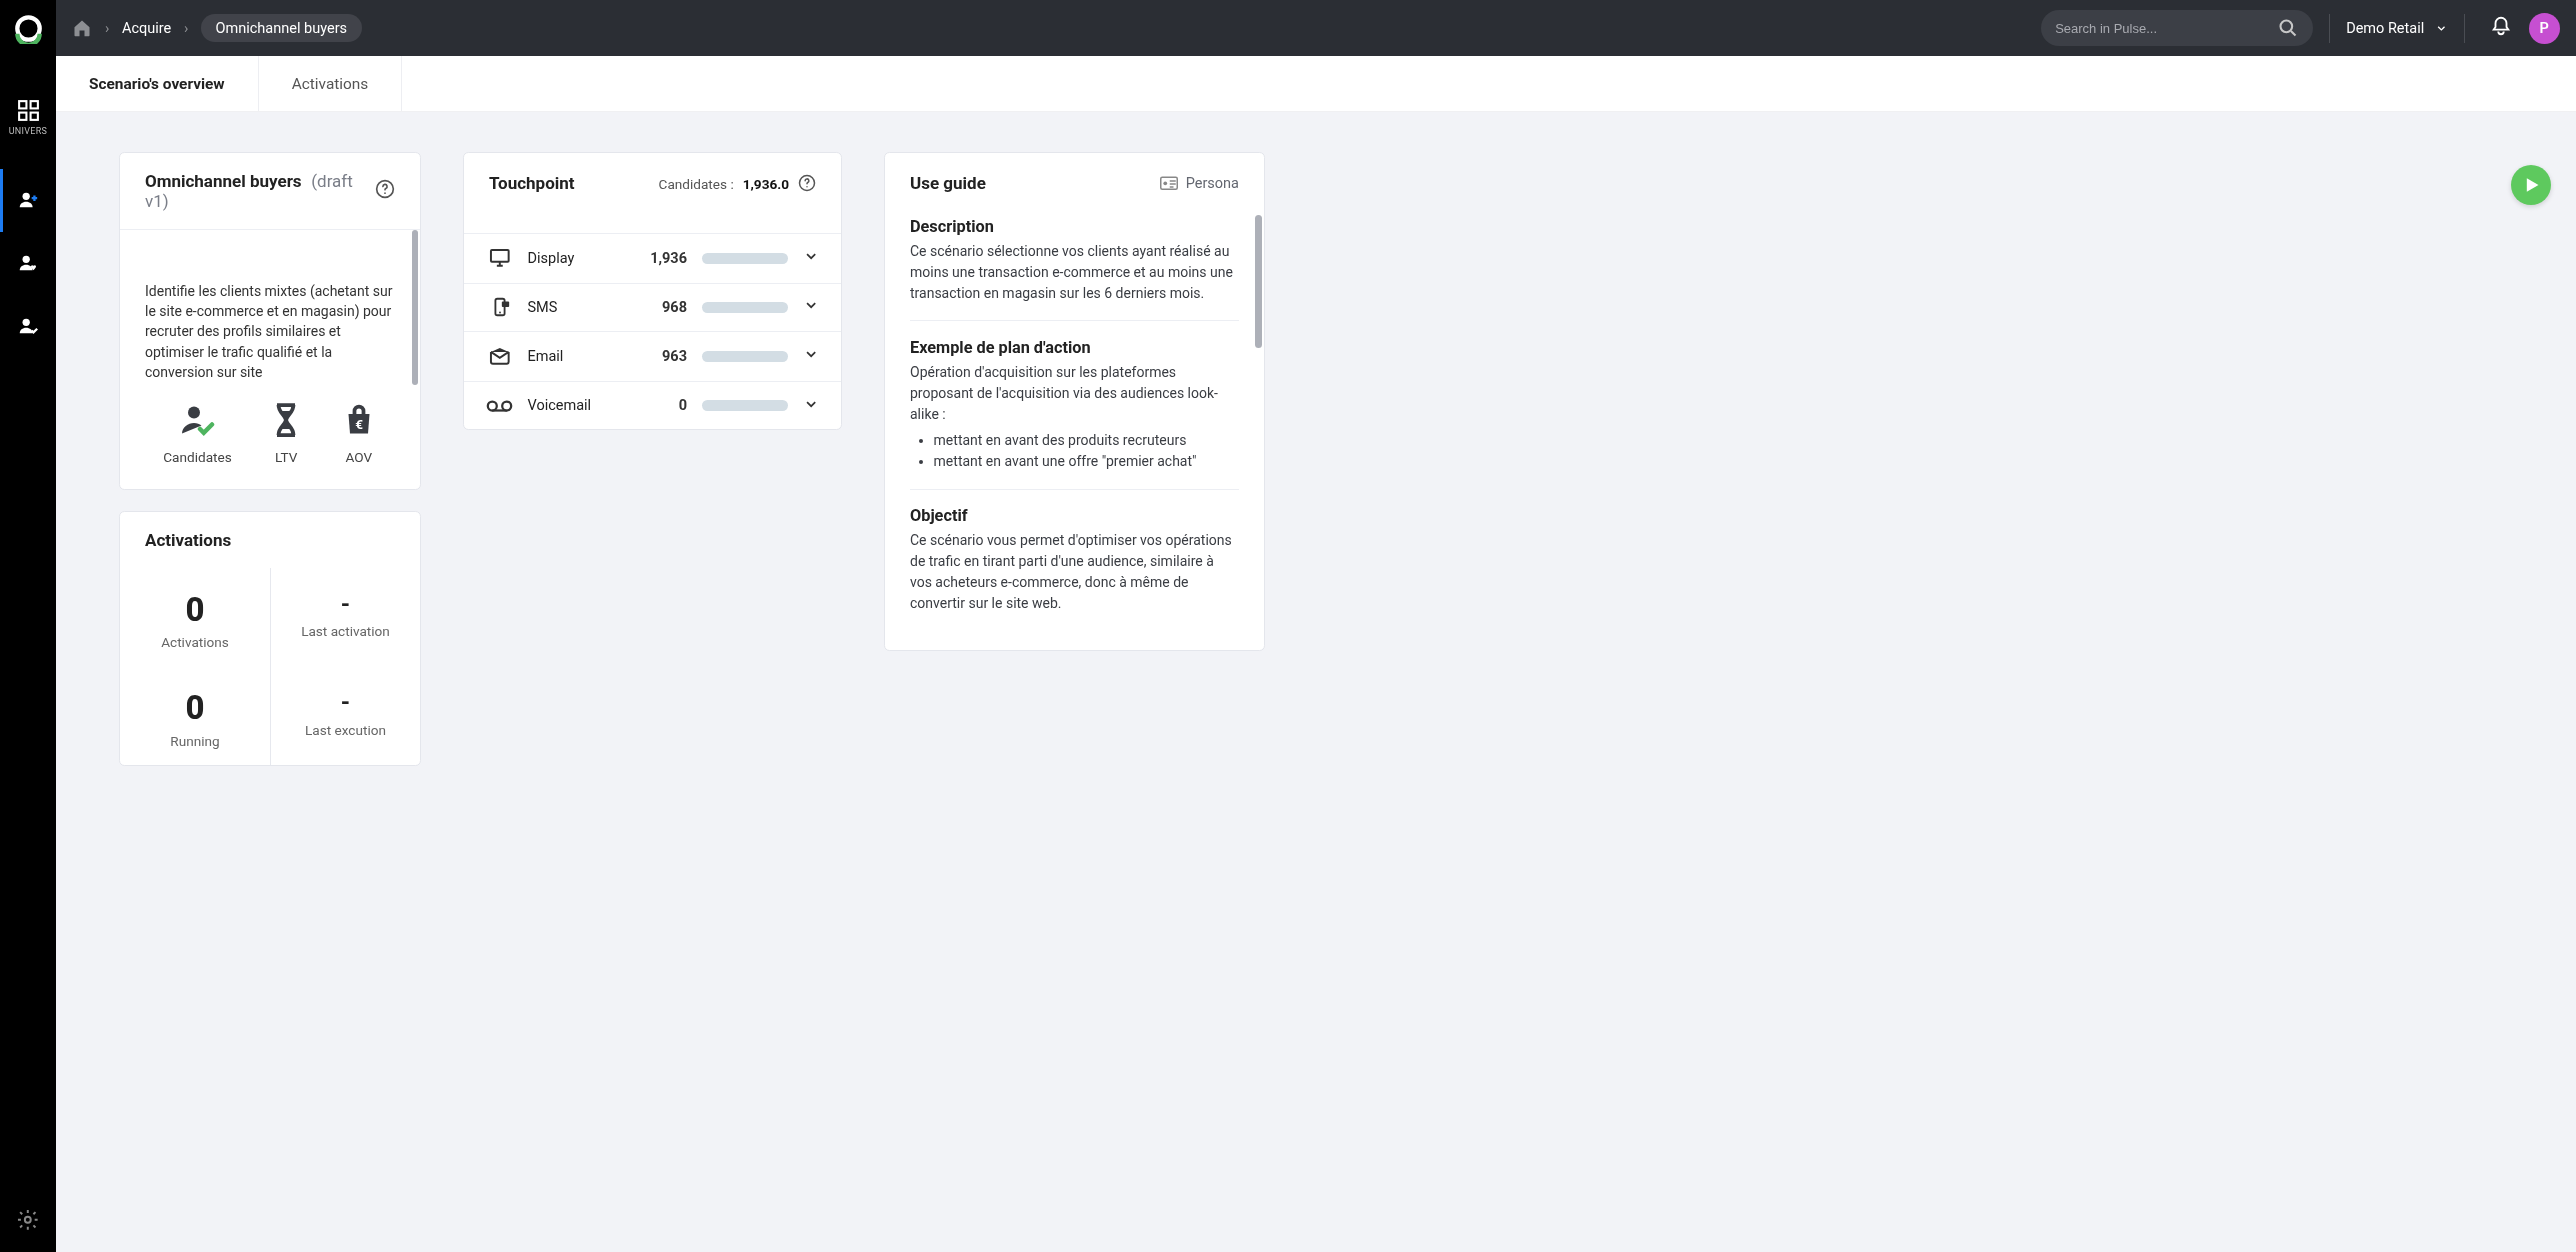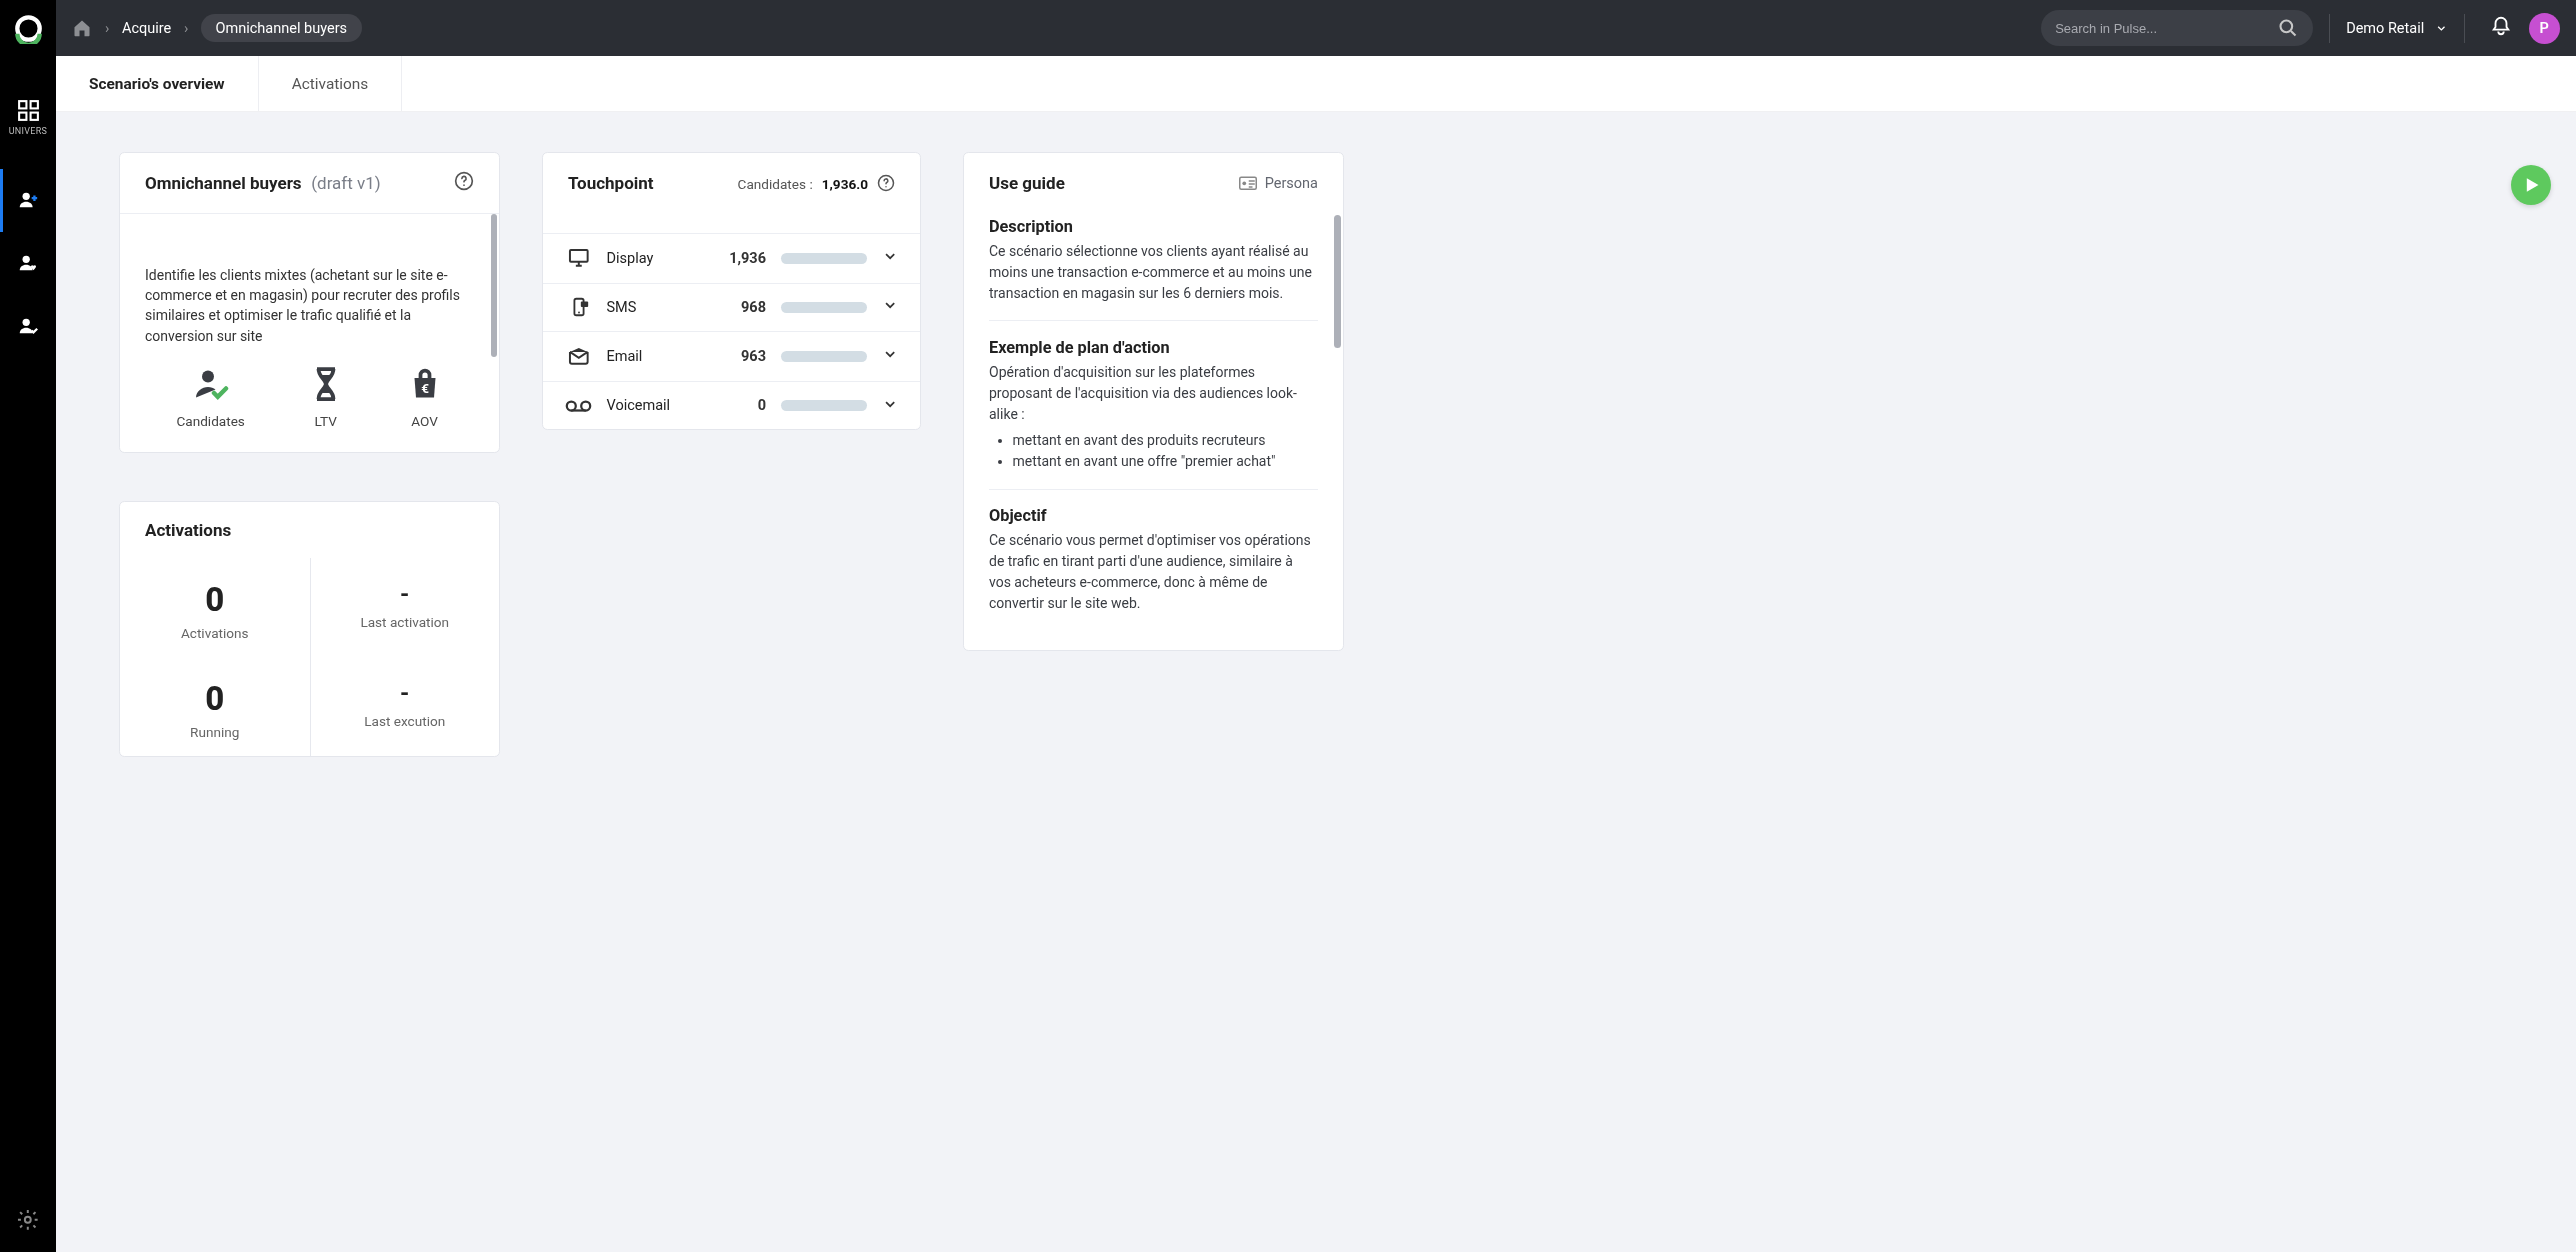--- a/index.html
+++ b/index.html
@@ -69,21 +69,21 @@
   }
   .grid { display: flex; gap: 42px; align-items: flex-start; }
 
   .card {
     background: #fff; border: 0.9px solid #e4e6ec; border-radius: 5.4px;
     position: relative;
   }
   .card .card-header { padding: 18px 25px; display: flex; align-items: center; }
 
   
-  .col-left { width: 381px; display: flex; flex-direction: column; gap: 48px; }
+  .col-left { width: 302px; display: flex; flex-direction: column; gap: 21px; }
   .col-mid  { width: 379px; }
   .col-right{ width: 381px; }
 
   
   .scenario-title { font-size: 17px; font-weight: 700; }
   .draft-tag { color: #7a7e88; font-weight: 400; margin-left: 5.4px; }
   .help-ic { margin-left: auto; color: #555; cursor: pointer; }
   .scenario-body { padding: 0 25px 23.6px; position: relative; }
   .scenario-desc { font-size: 14px; color: #333; line-height: 1.45; padding-top: 5.4px; margin-top: 29px; }
   .metrics-row { display: flex; justify-content: space-around; margin-top: 20px; }

